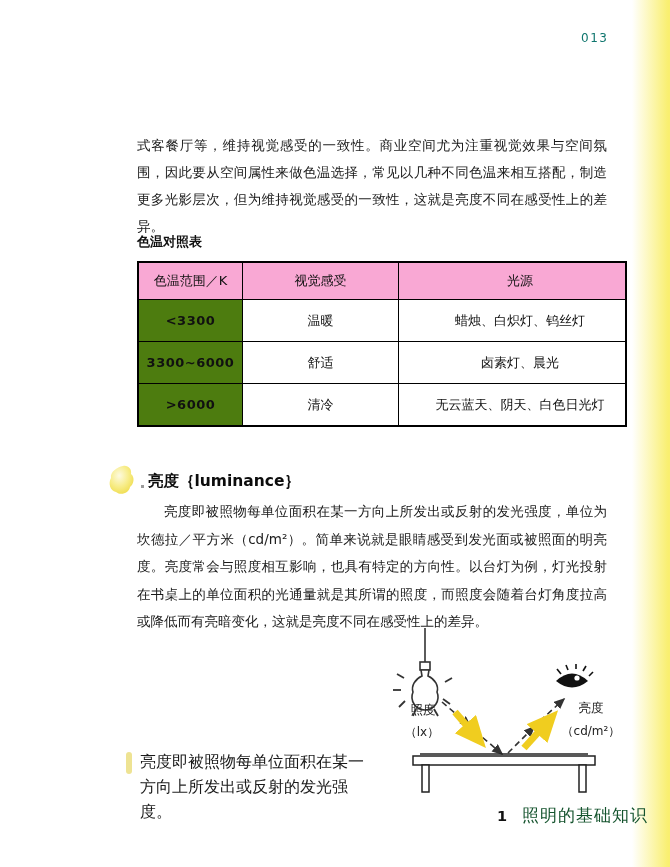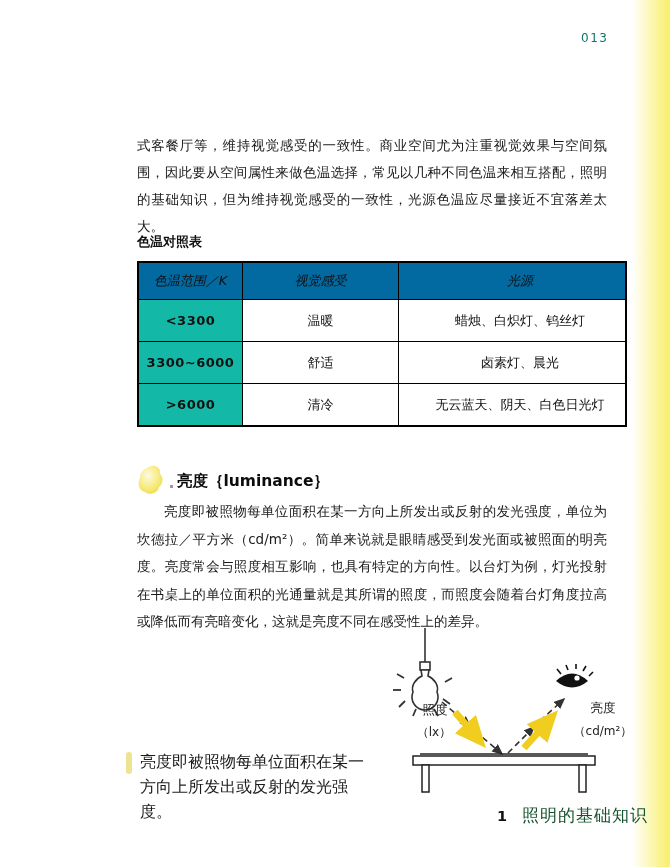--- a/index.html
+++ b/index.html
@@ -31,34 +31,34 @@
     border-collapse:collapse;table-layout:fixed;
   }
   table.ct td{
     border:1px solid #000;text-align:center;vertical-align:middle;
     font-size:13px;padding:0;color:#111;
   }
   table.ct{border:2px solid #000;}
   table.ct .c1{width:103px;}
   table.ct .c2{width:155px;margin-left:32px;}
   table.ct .c3{width:210px;padding-left:16px;}
-  table.ct tr.hdr td{height:36px;background:#0369a1;font-style:italic;}
+  table.ct tr.hdr td{height:36px;background:#f9a8d4;}
   table.ct tr.bdy td{height:41px;}
-  table.ct tr.bdy td.c1{background:#14b8a6;font-weight:bold;letter-spacing:0.5px;}
+  table.ct tr.bdy td.c1{background:#4d7c0f;font-weight:bold;letter-spacing:0.5px;}
   .section-heading{
-    position:absolute;left:136px;top:463px;height:36px;
+    position:absolute;left:107px;top:463px;height:36px;
     display:flex;align-items:center;justify-content:flex-end;
   }
   .blob{width:32px;height:36px;display:block;}
   .tiny-dot{width:3px;height:3px;background:#9a9a9a;margin:10px 4px 0 2px;display:inline-block;}
   .heading-text{font-size:15.5px;font-weight:bold;color:#0c0c0c;}
   .diagram{position:absolute;left:330px;top:622px;width:300px;height:190px;}
   .diagram svg{position:absolute;left:0;top:0;}
   .diag-label{
-    position:absolute;font-size:12.5px;color:#222;text-align:center;white-space:nowrap;margin-left:12px;
+    position:absolute;font-size:12.5px;color:#222;text-align:center;white-space:nowrap;
   }
   #illu-label{left:398px;top:702px;width:50px;}
   #illu-unit{left:392px;top:724px;width:60px;font-size:12px;}
   #lumi-label{left:564px;top:700px;width:54px;}
   #lumi-unit{left:556px;top:723px;width:70px;font-size:12px;}
   .side-note-bar{
     position:absolute;left:126px;top:752px;width:6px;height:22px;
     background:#eee393;border-radius:3px;
   }
   .side-note-text{
@@ -71,21 +71,21 @@
   .footer .chapter-num{font-size:14.5px;font-weight:bold;margin-right:15px;color:#111;}
   .footer .chapter-title{font-size:17px;color:#14532d;letter-spacing:1px;}
 </style>
 </head>
 <body>
 
 <div class="edge-strip"></div>
 
 <div class="page-number">013</div>
 
-<div id="intro-para" class="body-para">式客餐厅等，维持视觉感受的一致性。商业空间尤为注重视觉效果与空间氛围，因此要从空间属性来做色温选择，常见以几种不同色温来相互搭配，照明的基础知识，但为维持视觉感受的一致性，光源色温应尽量接近不宜落差太大。</div>
+<div id="intro-para" class="body-para">式客餐厅等，维持视觉感受的一致性。商业空间尤为注重视觉效果与空间氛围，因此要从空间属性来做色温选择，常见以几种不同色温来相互搭配，制造更多光影层次，但为维持视觉感受的一致性，这就是亮度不同在感受性上的差异。</div>
 
 <div class="table-title">色温对照表</div>
 
 <table class="ct">
   <tbody>
       <tr class="hdr">
     <td class="c1">色温范围／K</td>
     <td class="c2">视觉感受</td>
     <td class="c3">光源</td>
   </tr>

